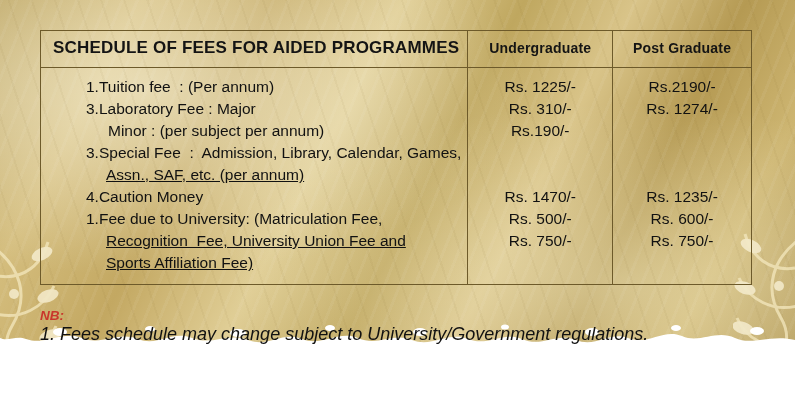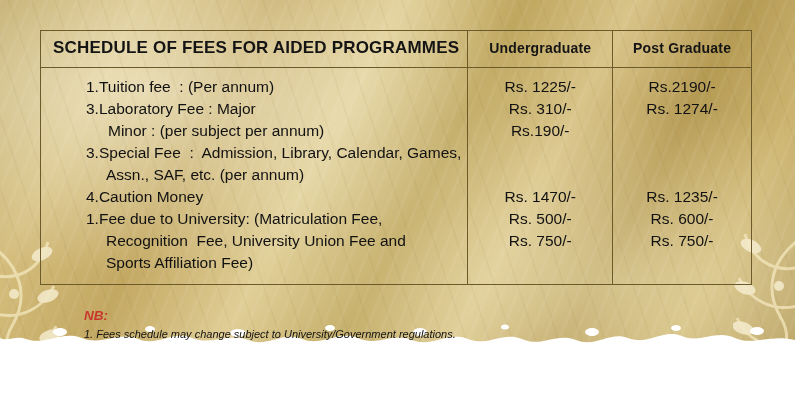--- a/index.html
+++ b/index.html
@@ -109,48 +109,48 @@
     color: #111;
     line-height: 22px;
     white-space: pre;
     margin-left: 35px;
   }
   .item-line.indent {
     padding-left: 22px;
   }
   .item-line.indent2 {
     padding-left: 20px;
+    text-decoration: underline;
   }
   .amt-line {
     font-size: 15.5px;
     color: #111;
     line-height: 22px;
     text-align: center;
   }
   .amt-line.blank {
     color: transparent;
   }
 
   
   .notes {
     position: absolute;
     left: 40px;
     top: 307px;
     z-index: 4;
-    margin-left: 44px;
   }
   .notes .nb {
     font-size: 13.5px;
     font-style: italic;
     font-weight: bold;
     color: #c9372c;
     line-height: 18px;
   }
   .notes .note {
-    font-size: 11px;
+    font-size: 18px;
     font-style: italic;
     color: #111;
     line-height: 18px;
   }
 </style>
 </head>
 <body>
 
 <div id="page">
 

